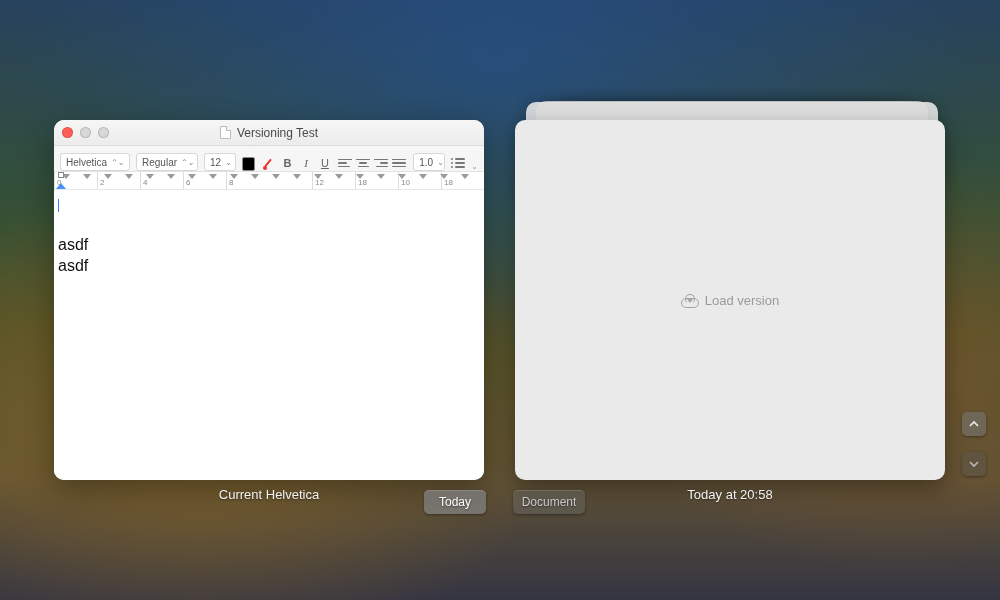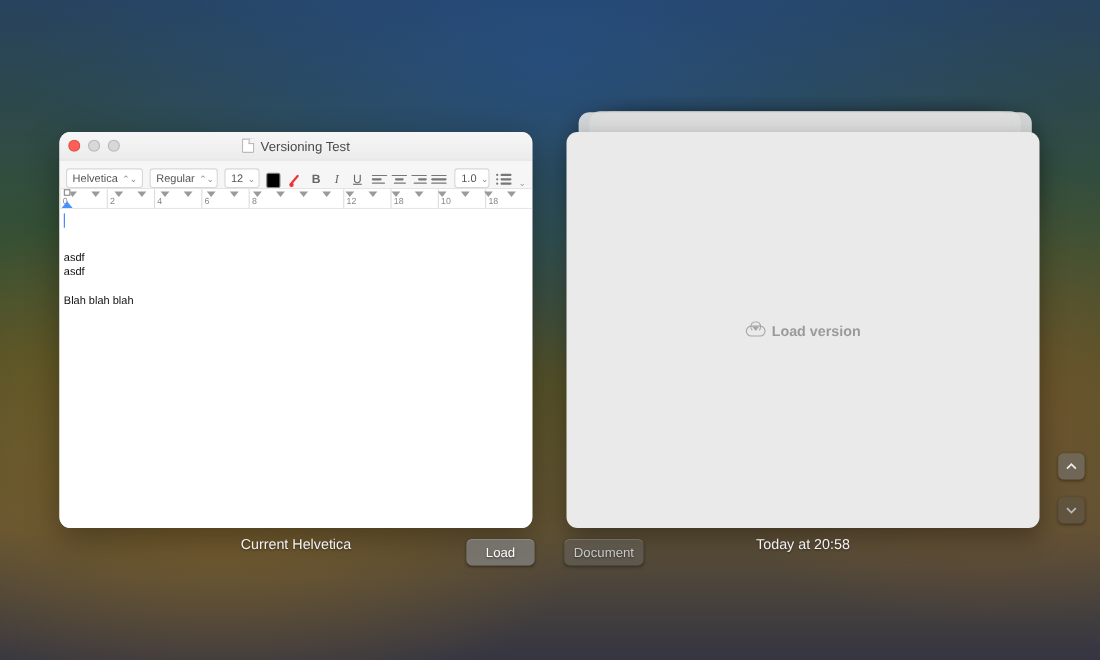--- a/index.html
+++ b/index.html
@@ -119,43 +119,43 @@
     position:absolute; left:4px; top:0; width:6px; height:6px;
     background:#fff; border:1px solid #888;
   }
   .ruler .indent2 {
     position:absolute; left:2px; bottom:0;
     width:0;height:0;border-left:5px solid transparent;border-right:5px solid transparent;border-bottom:6px solid #4a90ff;
   }
 
   .doc-body {
     flex:1; background:#fff; padding: 4px 6px 4px 4px;
-    font-size:10px; color:#111; line-height:1.3;
+    font-size:16px; color:#111; line-height:1.3;
     position:relative;
   }
   .cursor{
     display:inline-block;width:1px;height:13px;background:#3a7aff;vertical-align:text-bottom;
   }
 
   
   .stack {
     position:absolute; left:515px; top:64px; width:430px; height:416px;
   }
   .card {
     position:absolute; border-radius:10px;
     box-shadow: 0 8px 22px rgba(0,0,0,0.35);
   }
   .card.front {
     left:0; bottom:0; width:430px; height:360px;
     background:#eaeaea;
     display:flex; align-items:center; justify-content:center;
   }
   .load {
-    display:flex; align-items:center; gap:8px;
-    color:#9a9a9a; font-size:13px;font-weight:bold;
+    display:flex; align-items:flex-end; gap:8px;
+    color:#9a9a9a; font-size:13px;
   }
   .cloud-ic{width:16px;height:12px;position:relative;}
   .cloud-ic::before{content:"";position:absolute;left:0;bottom:0;width:16px;height:8px;border:1.3px solid #a5a5a5;border-radius:8px;}
   .cloud-ic::after{content:"";position:absolute;left:4px;top:-2px;width:8px;height:8px;border:1.3px solid #a5a5a5;border-radius:50%;border-bottom-color:transparent;}
   .cloud-arrow{position:absolute;left:6px;top:3px;width:0;height:0;border-left:3px solid transparent;border-right:3px solid transparent;border-top:4px solid #a5a5a5;}
 
   
   .labels {
     position:absolute; left:0; right:0; top:494px;
     display:flex; align-items:center;
@@ -307,21 +307,20 @@
       <div class="indent2"></div>
     </div>
 
     <div class="doc-body">
       <span class="cursor"></span>
       <div id="doc-lines">
           <div style="height: 20px;"></div>
           <div>asdf</div>
           <div>asdf</div>
           <div>&nbsp;</div>
-          <div>Blah blah blah</div>
         </div>
     </div>
   </div>
 
   <div class="stack">
     <div class="card" style="left:56px;bottom:334px;width:322px;height:44px;background:#8c8c8c;opacity:.55"></div>
     <div class="card" style="left:48px;bottom:326px;width:338px;height:52px;background:#9a9a9a;opacity:.62"></div>
     <div class="card" style="left:40px;bottom:318px;width:354px;height:60px;background:#a8a8a8;opacity:.7"></div>
     <div class="card" style="left:31px;bottom:309px;width:372px;height:70px;background:#bdbdbd;opacity:.78"></div>
     <div class="card" style="left:21px;bottom:299px;width:392px;height:80px;background:#d2d2d2;opacity:.86"></div>
@@ -332,21 +331,21 @@
             <span class="cloud-arrow"></span>
           </span>
         <span>Load version</span>
       </div>
     </div>
   </div>
 
   <div class="labels">
     <div class="lbl-left">Current Helvetica</div>
     <div class="btn done">
-        <span>Load</span>
+        <span>Today</span>
       </div>
     <div class="btn restore">
         <span>Document</span>
       </div>
     <div class="lbl-right">Today at 20:58</div>
   </div>
 
   <div class="nav up">
     <svg viewBox="0 0 10 10">
         <path d="M1 7 L5 3 L9 7" fill="none" stroke="#eee" stroke-width="1.6"></path>

